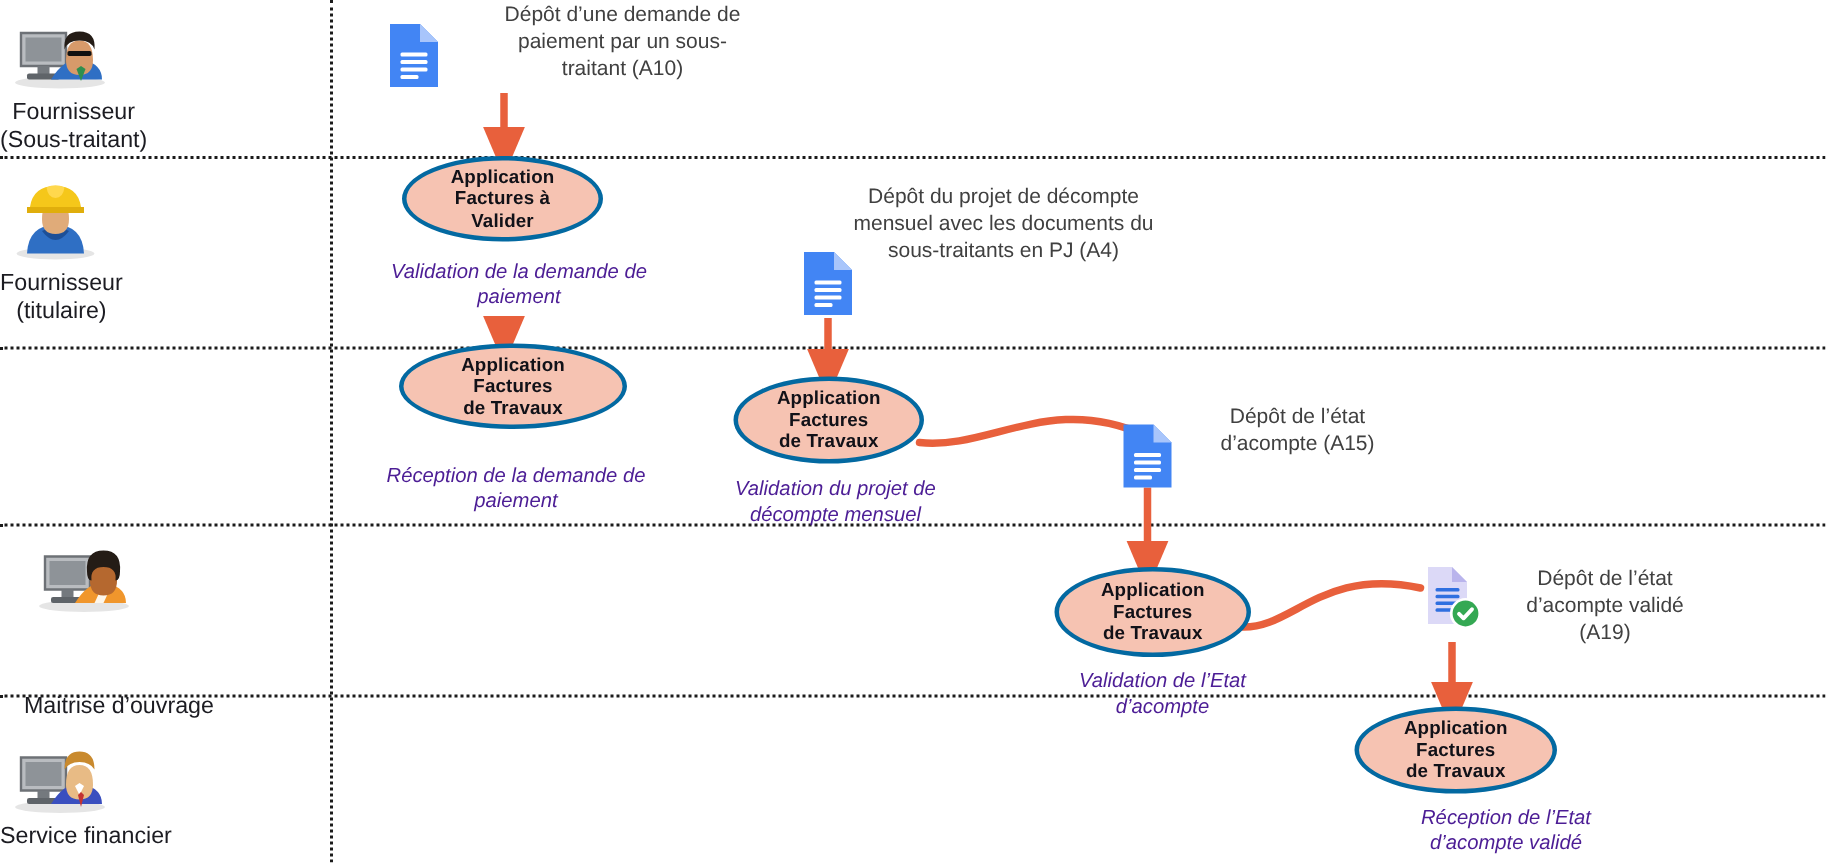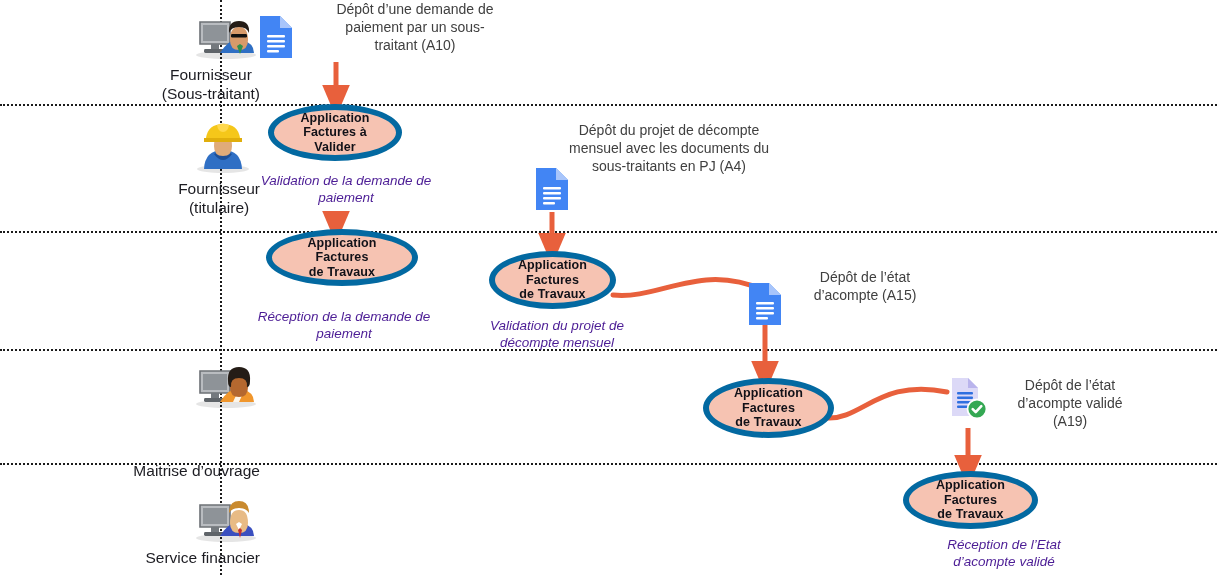--- a/index.html
+++ b/index.html
@@ -16,33 +16,33 @@
     border-top:2px dotted #1b1b1b;
   }
   .lane-vline{
     position:absolute;top:0;width:0;height:575px;
     border-left:2px dotted #1b1b1b;
   }
 
   
   .actor{
     position:absolute;width:220px;text-align:center;
-    display:flex;flex-direction:column;align-items:flex-end;justify-content:center;padding-left:40px;
+    display:flex;flex-direction:column;align-items:flex-start;justify-content:center;
   }
   .actor-icon{width:74px;height:60px;position:relative;}
   .actor-label{
     font-size:15.5px;line-height:19px;color:#1c1c22;margin-top:3px;
     white-space:pre-line;
   }
 
   
   .node{
     position:absolute;
     background:#f6c3b2;
-    border:6px solid #0369a1;
+    border:3px solid #0369a1;
     border-radius:50%;
     box-sizing:border-box;
     display:flex;align-items:center;justify-content:center;
     text-align:center;
     z-index:6;
   }
   .node-text{
     font-size:12.5px;font-weight:bold;line-height:14.5px;
     color:#111118;white-space:pre-line;letter-spacing:.1px;
   }
@@ -107,21 +107,21 @@
         <path d="M20 22 q2 -14 17 -14 q15 0 17 14 z" fill="#f5c71a"></path>
         <path d="M18 22 h38 v4 h-38 z" fill="#e0ae0c"></path>
         <path d="M31 9 q6 -3 12 0 q-1 7 -6 7 q-5 0 -6 -7z" fill="#ffd84d"></path>
       </svg>
     </div>
     <div class="actor-label">Fournisseur
 (titulaire)</div>
   </div>
 
 
-  <div class="actor" style="left:0;top:370px;height:90px;gap:47px;">
+  <div class="actor" style="left:16px;top:370px;height:90px;gap:47px;">
     <div class="actor-icon">
       <svg width="74" height="58" viewBox="0 0 74 58">
         <ellipse cx="40" cy="53" rx="30" ry="4" fill="#000" opacity="0.10"></ellipse>
         <path d="M14 20 L44 20 L44 42 L14 42 Z" fill="#b9bcc0" stroke="#6d7176" stroke-width="1.6"></path>
         <path d="M17 23 L41 23 L41 39 L17 39 Z" fill="#8e9398"></path>
         <rect x="25" y="42" width="8" height="6" fill="#74797e"></rect>
         <rect x="18" y="47" width="22" height="4" rx="1.4" fill="#5f6469"></rect>
         <path d="M34 51 q10 -16 22 -13 q12 3 12 13 z" fill="#f0962c"></path>
         <path d="M53 38 l-6 13 l6 0 l6 -13 z" fill="#fdf6ea"></path>
         <path d="M44 36 q0 -13 9 -13 q9 0 9 13 q0 10 -9 10 q-9 0 -9 -10z" fill="#b5682f"></path>
@@ -266,16 +266,18 @@
 Factures
 de Travaux</span>
   </div>
 
   <div class="caption" style="left:232px;top:172px;width:228px;">Validation de la demande de
 paiement</div>
   <div class="caption" style="left:230px;top:308px;width:228px;">Réception de la demande de
 paiement</div>
   <div class="caption" style="left:477px;top:317px;width:160px;">Validation du projet de
 décompte mensuel</div>
+  <div class="caption" style="left:695px;top:445px;width:160px;">Validation de l’Etat
+d’acompte</div>
   <div class="caption" style="left:924px;top:536px;width:160px;">Réception de l’Etat
 d’acompte validé</div>
 
 </div>
 
 </body></html>

